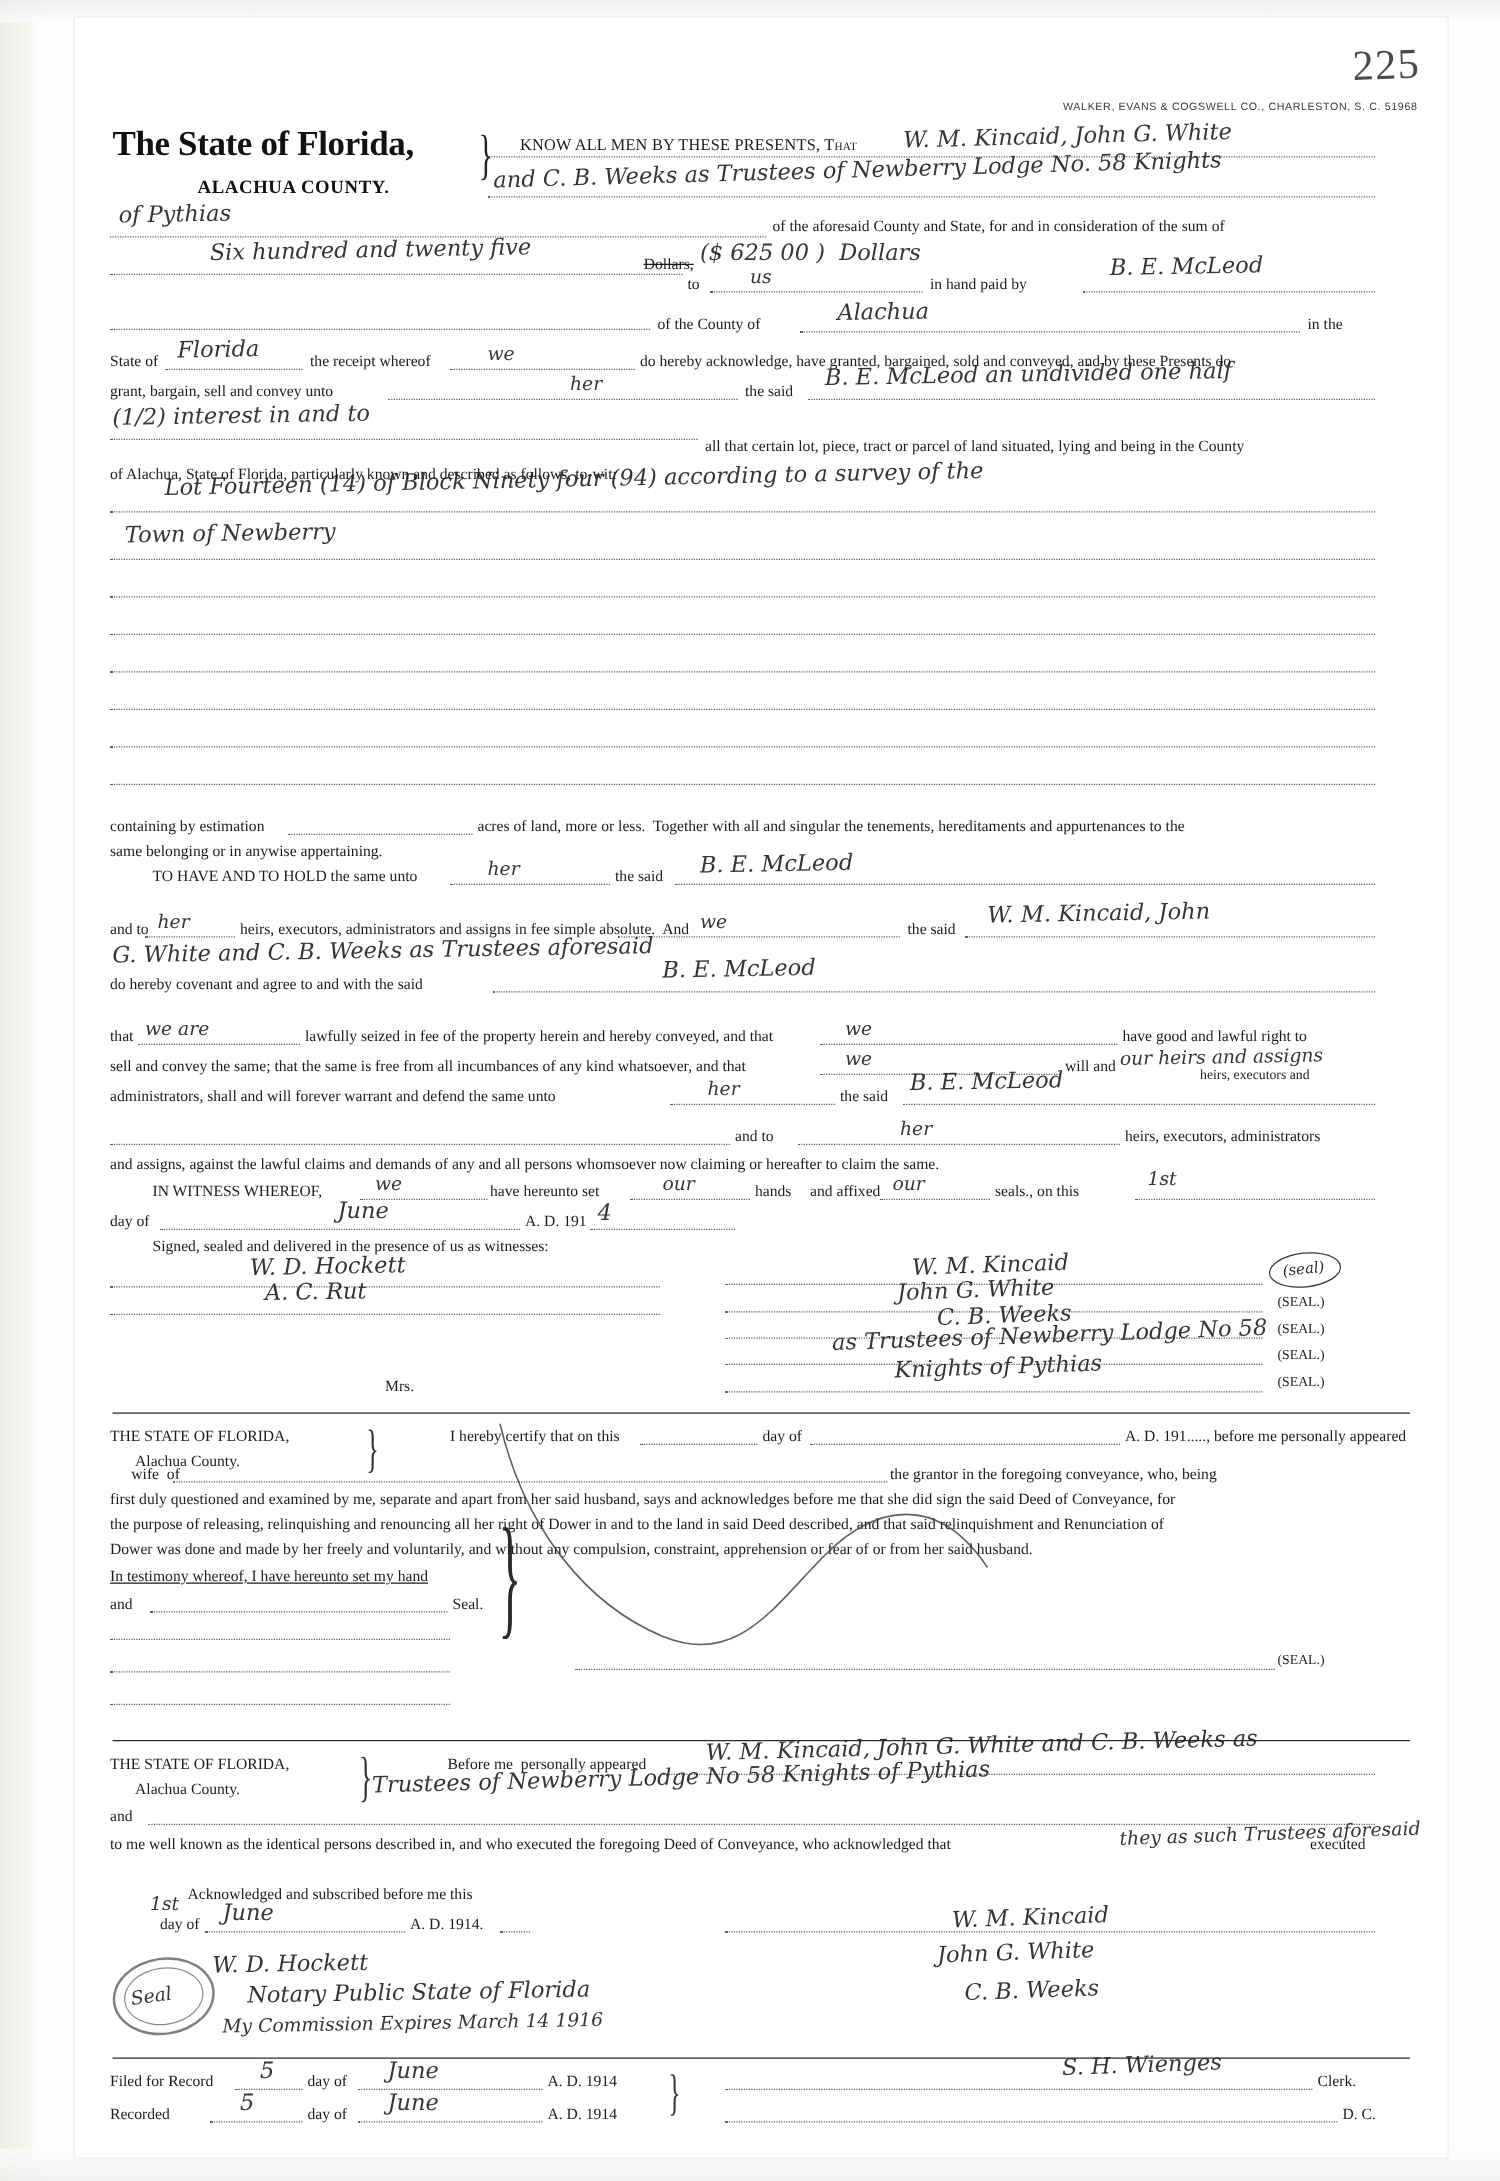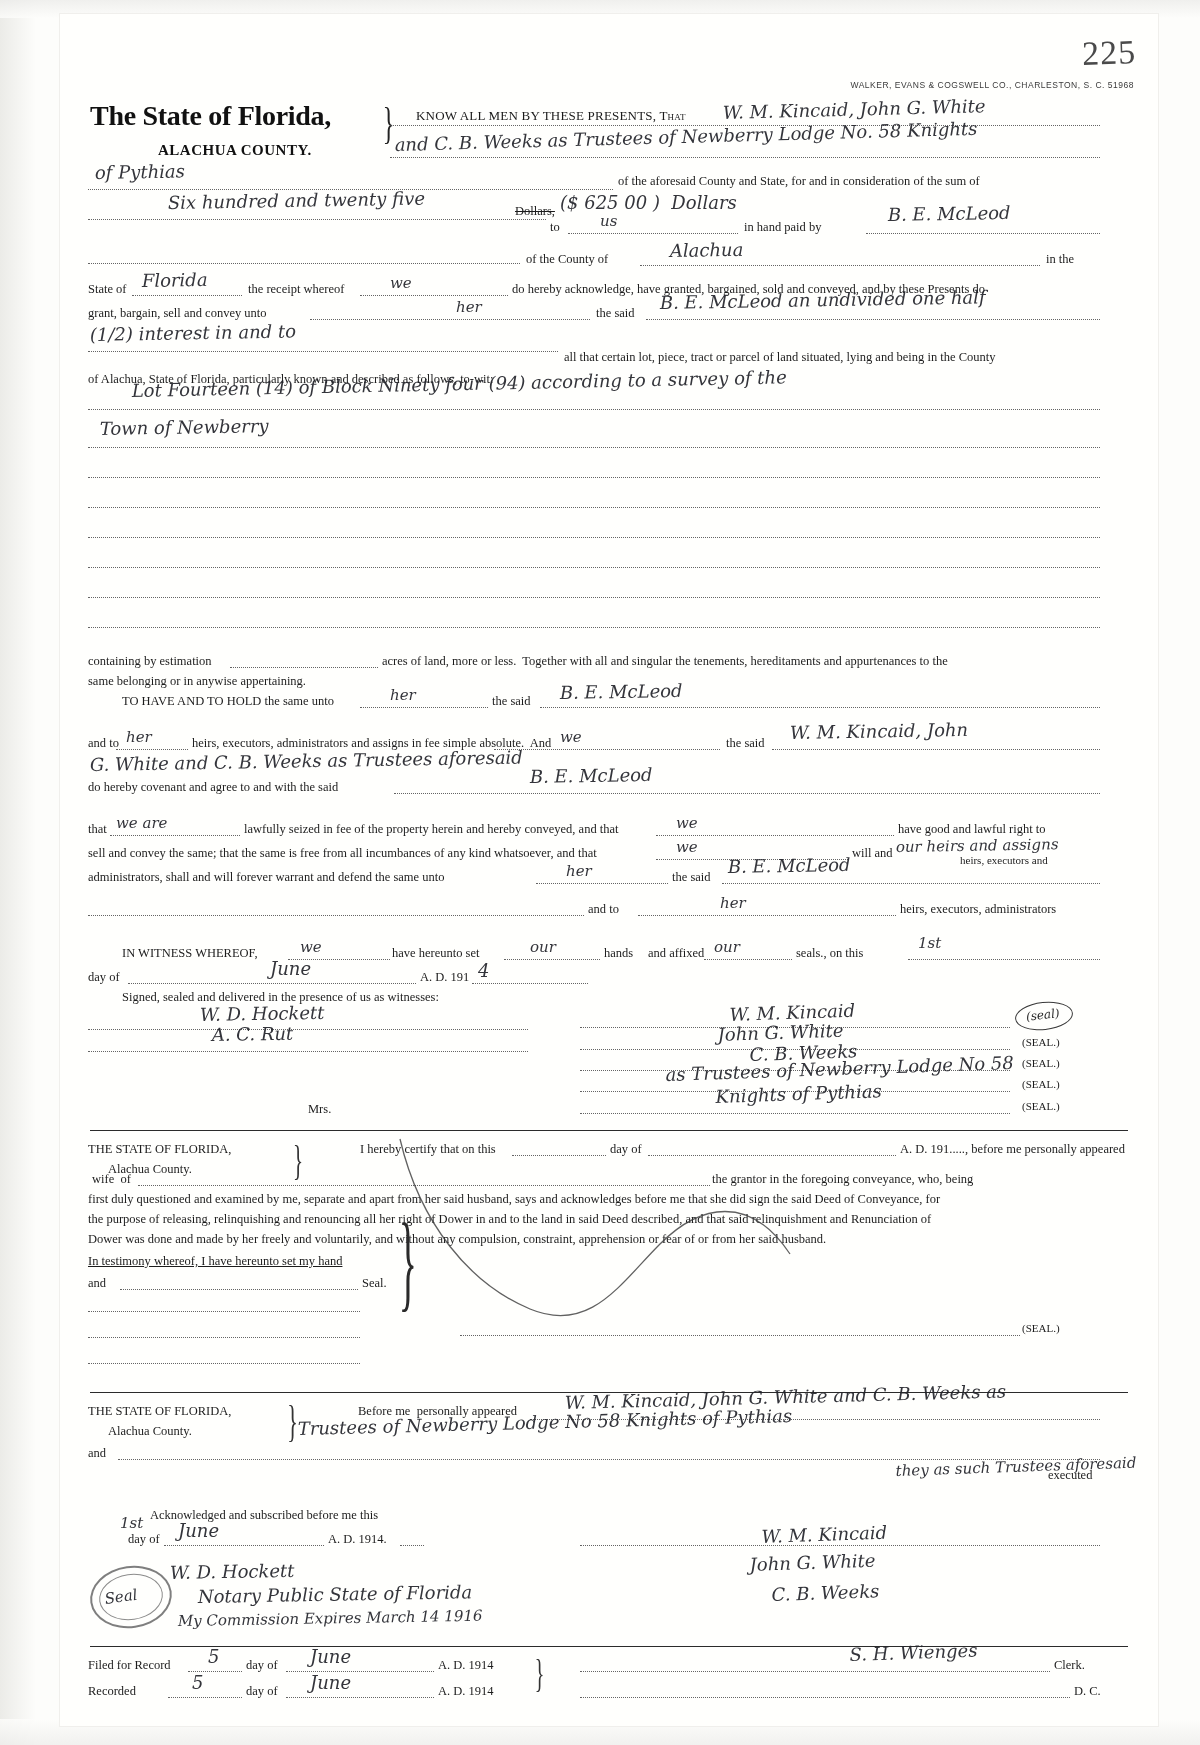--- a/index.html
+++ b/index.html
@@ -302,20 +302,21 @@
     <div class="dots" style="left:476px; top:868px; width:132px;"></div>
     <div class="t" style="left:612px; top:856px;">the said</div>
     <div class="hw hw-md" style="left:668px; top:842px; transform:rotate(-1deg);">B. E. McLeod</div>
     <div class="dots" style="left:662px; top:868px; width:378px;"></div>
 
     <div class="dots" style="left:28px; top:900px; width:496px;"></div>
     <div class="t" style="left:528px; top:888px;">and to</div>
     <div class="hw hw-sm" style="left:660px; top:880px;">her</div>
     <div class="dots" style="left:578px; top:900px; width:258px;"></div>
     <div class="t" style="left:840px; top:888px;">heirs, executors, administrators</div>
+    <div class="t" style="left:28px; top:910px;">and assigns, against the lawful claims and demands of any and all persons whomsoever now claiming or hereafter to claim the same.</div>
 
     <div class="t" style="left:62px; top:932px;">IN WITNESS WHEREOF,</div>
     <div class="hw hw-sm" style="left:240px; top:924px;">we</div>
     <div class="dots" style="left:228px; top:944px; width:102px;"></div>
     <div class="t" style="left:332px; top:932px;">have hereunto set</div>
     <div class="hw hw-sm" style="left:470px; top:924px;">our</div>
     <div class="dots" style="left:444px; top:944px; width:96px;"></div>
     <div class="t" style="left:544px; top:932px;">hands</div>
     <div class="t" style="left:588px; top:932px;">and affixed</div>
     <div class="hw hw-sm" style="left:654px; top:924px;">our</div>
@@ -365,21 +366,21 @@
     <div class="t" style="left:48px; top:1148px;">Alachua County.</div>
     <div class="rbrace" style="left:228px; top:1122px; font-size:42px; transform:scaleX(.5);">}</div>
     <div class="t" style="left:248px; top:1088px;">Mrs.</div>
 
     <div class="t" style="left:300px; top:1128px;">I hereby certify that on this</div>
     <div class="dots" style="left:452px; top:1140px; width:94px;"></div>
     <div class="t" style="left:550px; top:1128px;">day of</div>
     <div class="dots" style="left:588px; top:1140px; width:248px;"></div>
     <div class="t" style="left:840px; top:1128px;">A. D. 191....., before me personally appeared</div>
 
-    <div class="t" style="left:32px; top:1158px;">wife  of</div>
+    <div class="t" style="left:45px; top:1158px;">wife  of</div>
     <div class="dots" style="left:78px; top:1170px; width:572px;"></div>
     <div class="t" style="left:652px; top:1158px;">the grantor in the foregoing conveyance, who, being</div>
 
     <div class="t" style="left:28px; top:1178px;">first duly questioned and examined by me, separate and apart from her said husband, says and acknowledges before me that she did sign the said Deed of Conveyance, for</div>
     <div class="t" style="left:28px; top:1198px;">the purpose of releasing, relinquishing and renouncing all her right of Dower in and to the land in said Deed described, and that said relinquishment and Renunciation of</div>
     <div class="t" style="left:28px; top:1218px;">Dower was done and made by her freely and voluntarily, and without any compulsion, constraint, apprehension or fear of or from her said husband.</div>
     <div class="t" style="left:28px; top:1240px;text-decoration:underline;">In testimony whereof, I have hereunto set my hand</div>
     <div class="t" style="left:28px; top:1262px;">and</div>
     <div class="dots" style="left:60px; top:1274px; width:238px;"></div>
     <div class="t" style="left:302px; top:1262px;">Seal.</div>
@@ -403,20 +404,21 @@
     <div class="rbrace" style="left:222px; top:1382px; font-size:44px; transform:scaleX(.5);">}</div>
 
     <div class="t" style="left:298px; top:1390px;">Before me  personally appeared</div>
     <div class="hw hw-md" style="left:505px; top:1378px; transform:rotate(-1.5deg);">W. M. Kincaid, John G. White and C. B. Weeks as</div>
     <div class="dots" style="left:470px; top:1404px; width:570px;"></div>
 
     <div class="hw hw-md" style="left:238px; top:1404px; transform:rotate(-1.5deg);">Trustees of Newberry Lodge No 58 Knights of Pythias</div>
     <div class="t" style="left:28px; top:1432px;">and</div>
     <div class="dots" style="left:58px; top:1444px; width:982px;"></div>
 
+    <div class="t" style="left:28px; top:1454px;">to me well known as the identical persons described in, and who executed the foregoing Deed of Conveyance, who acknowledged that</div>
     <div class="hw hw-sm" style="left:836px; top:1448px; transform:rotate(-2deg);">they as such Trustees aforesaid</div>
     <div class="t" style="left:988px; top:1454px;">executed</div>
 
     <div class="t" style="left:62px; top:1494px;margin-left:28px;">Acknowledged and subscribed before me this</div>
     <div class="hw hw-sm" style="left:60px; top:1500px;">1st</div>
     <div class="t" style="left:68px; top:1518px;">day of</div>
     <div class="hw hw-md" style="left:118px; top:1506px;">June</div>
     <div class="dots" style="left:104px; top:1530px; width:160px;"></div>
     <div class="t" style="left:268px; top:1518px;">A. D. 1914.</div>
     <div class="dots" style="left:340px; top:1530px; width:24px;"></div>

